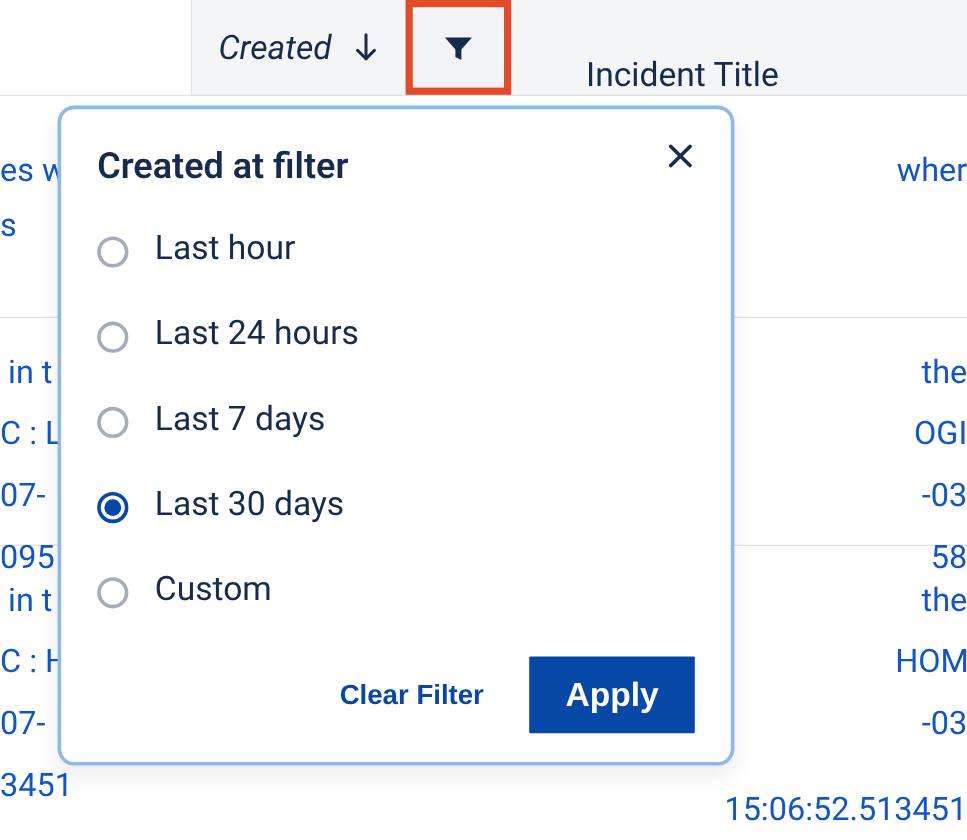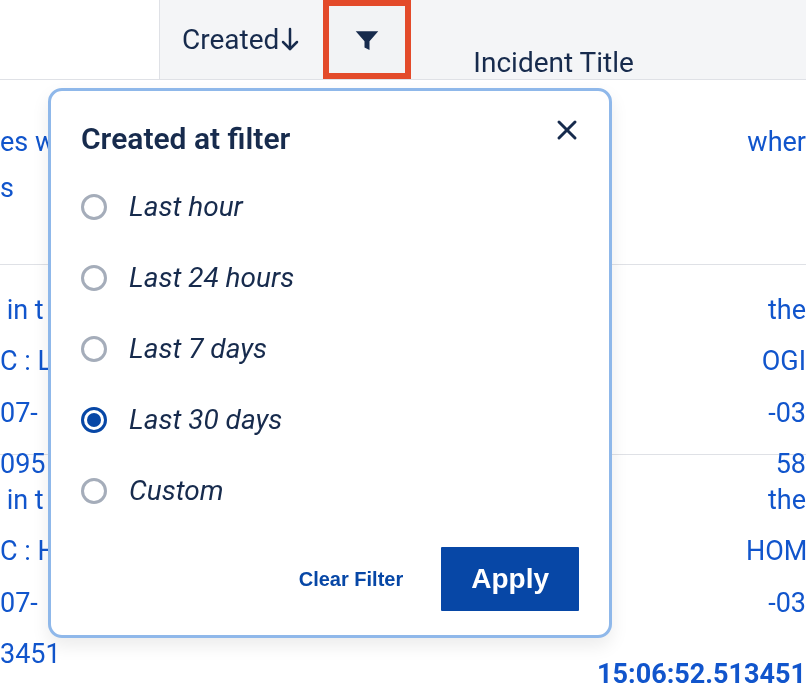--- a/index.html
+++ b/index.html
@@ -18,23 +18,25 @@
       display: flex;
       height: 80px;
       background: #f4f5f7;
       border-bottom: 1px solid #dfe1e6;
     }
     .col-spacer-left { width: 160px; background: #fff; border-right: 1px solid #dfe1e6; }
     .col-created-wrap { display: flex; }
     .col-created {
       display: flex;
       align-items: center;
+      gap: 18px;
       padding: 0 22px;
       font-size: 28px;
       color: #172b4d;
+      font-style: italic;
     }
     .sort-icon {
       display: inline-flex;
     }
     .filter-icon-box {
       position: relative;
       width: 88px;
       display: flex;
       align-items: center;
       justify-content: center;
@@ -90,21 +92,21 @@
     .row3 {
       height: 235px;
       border-bottom: none;
     }
     .bottom-time {
       position: absolute;
       bottom: 0;
       font-size: 27px;
       color: #1155cc;
     }
-    .bottom-time.right { right: 0; font-weight: bold; }
+    .bottom-time.right { right: 0; }
 
     
     .popover {
       position: absolute;
       left: 48px;
       top: 88px;
       width: 564px;
       height: 550px;
       background: #fff;
       border: 3px solid #8fb8ea;
@@ -133,27 +135,26 @@
       border: none;
     }
     .options {
       display: flex;
       flex-direction: column;
       gap: 34px;
       margin-bottom: 44px;
     }
     .option {
       display: flex;
-      align-items: center;
+      align-items: flex-end;
       gap: 22px;
       font-size: 28px;
       color: #172b4d;
       cursor: pointer;
       padding: 2px 0;
-      font-style: italic;
     }
     .radio {
       width: 26px;
       height: 26px;
       border: 3px solid #a5adba;
       border-radius: 50%;
       flex-shrink: 0;
       position: relative;
     }
     .radio.selected {
@@ -173,21 +174,21 @@
       bottom: 24px;
       right: 30px;
       display: flex;
       align-items: center;
       gap: 28px;
     }
     .clear-btn {
       background: none;
       border: none;
       color: #0747a6;
-      font-size: 20px;
+      font-size: 23px;
       font-weight: 600;
       cursor: pointer;
       padding: 12px 10px;
     }
     .apply-btn {
       background: #0747a6;
       border: none;
       color: #fff;
       font-size: 28px;
       font-weight: 600;

